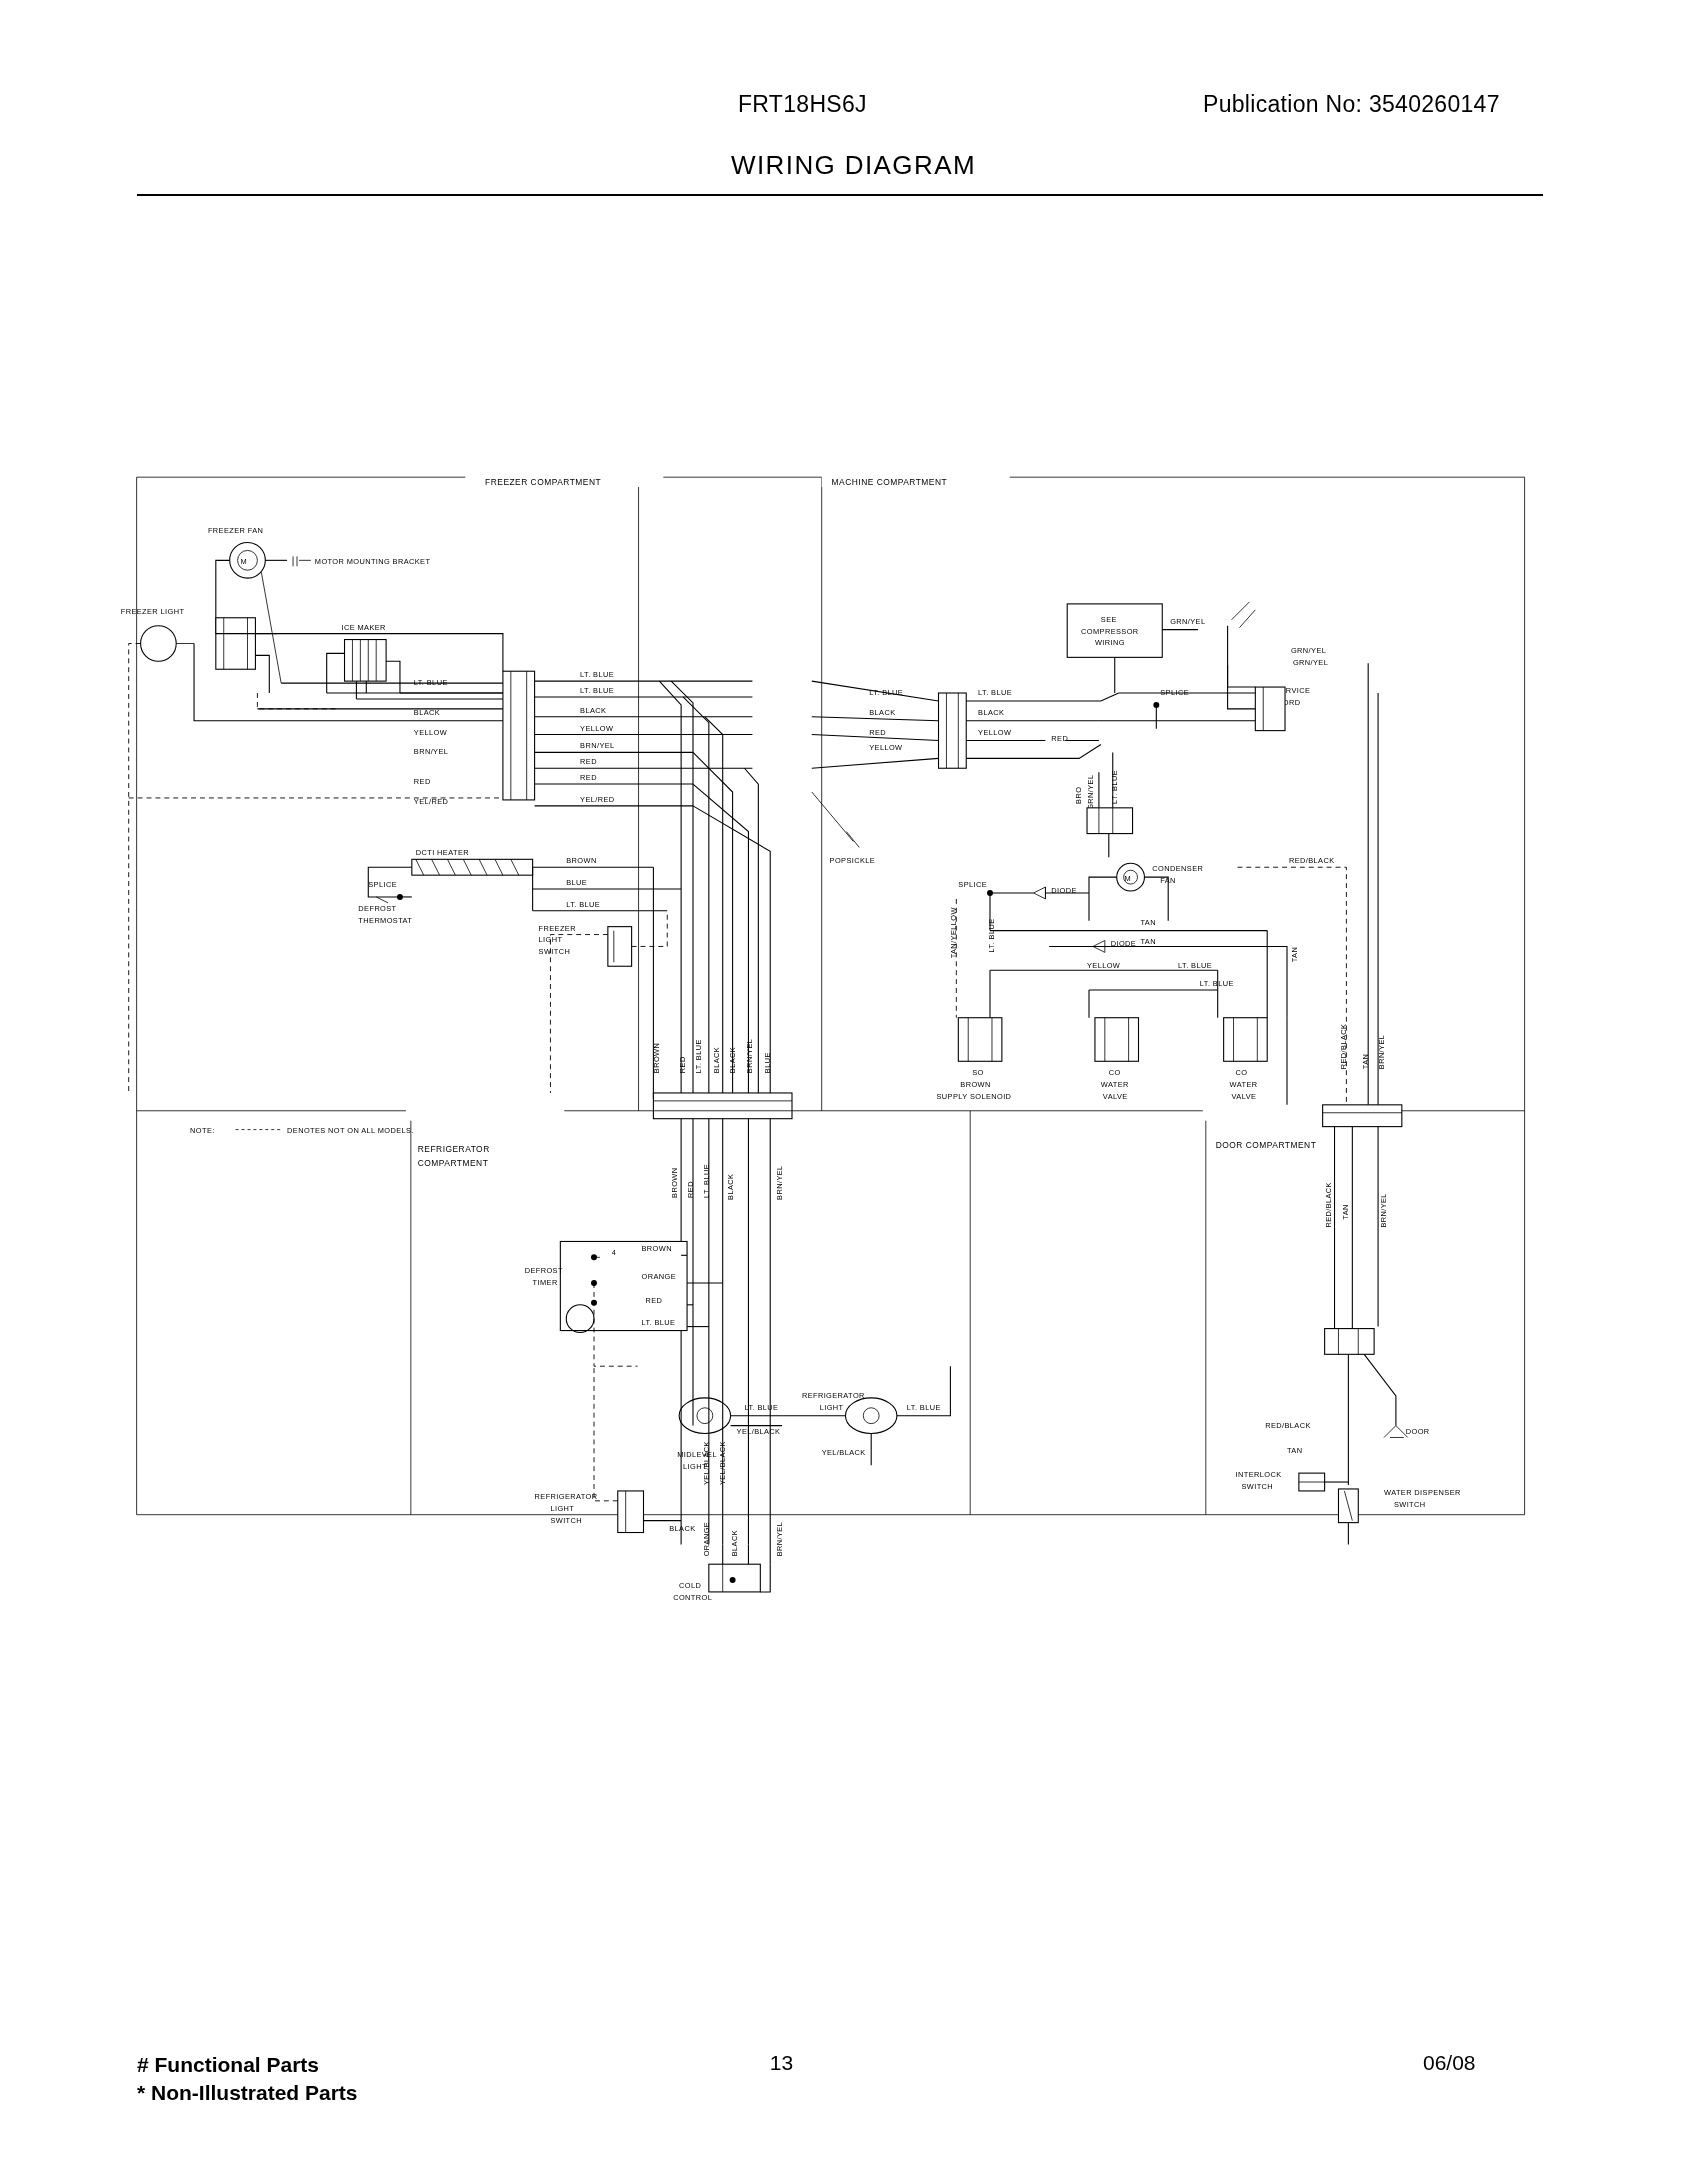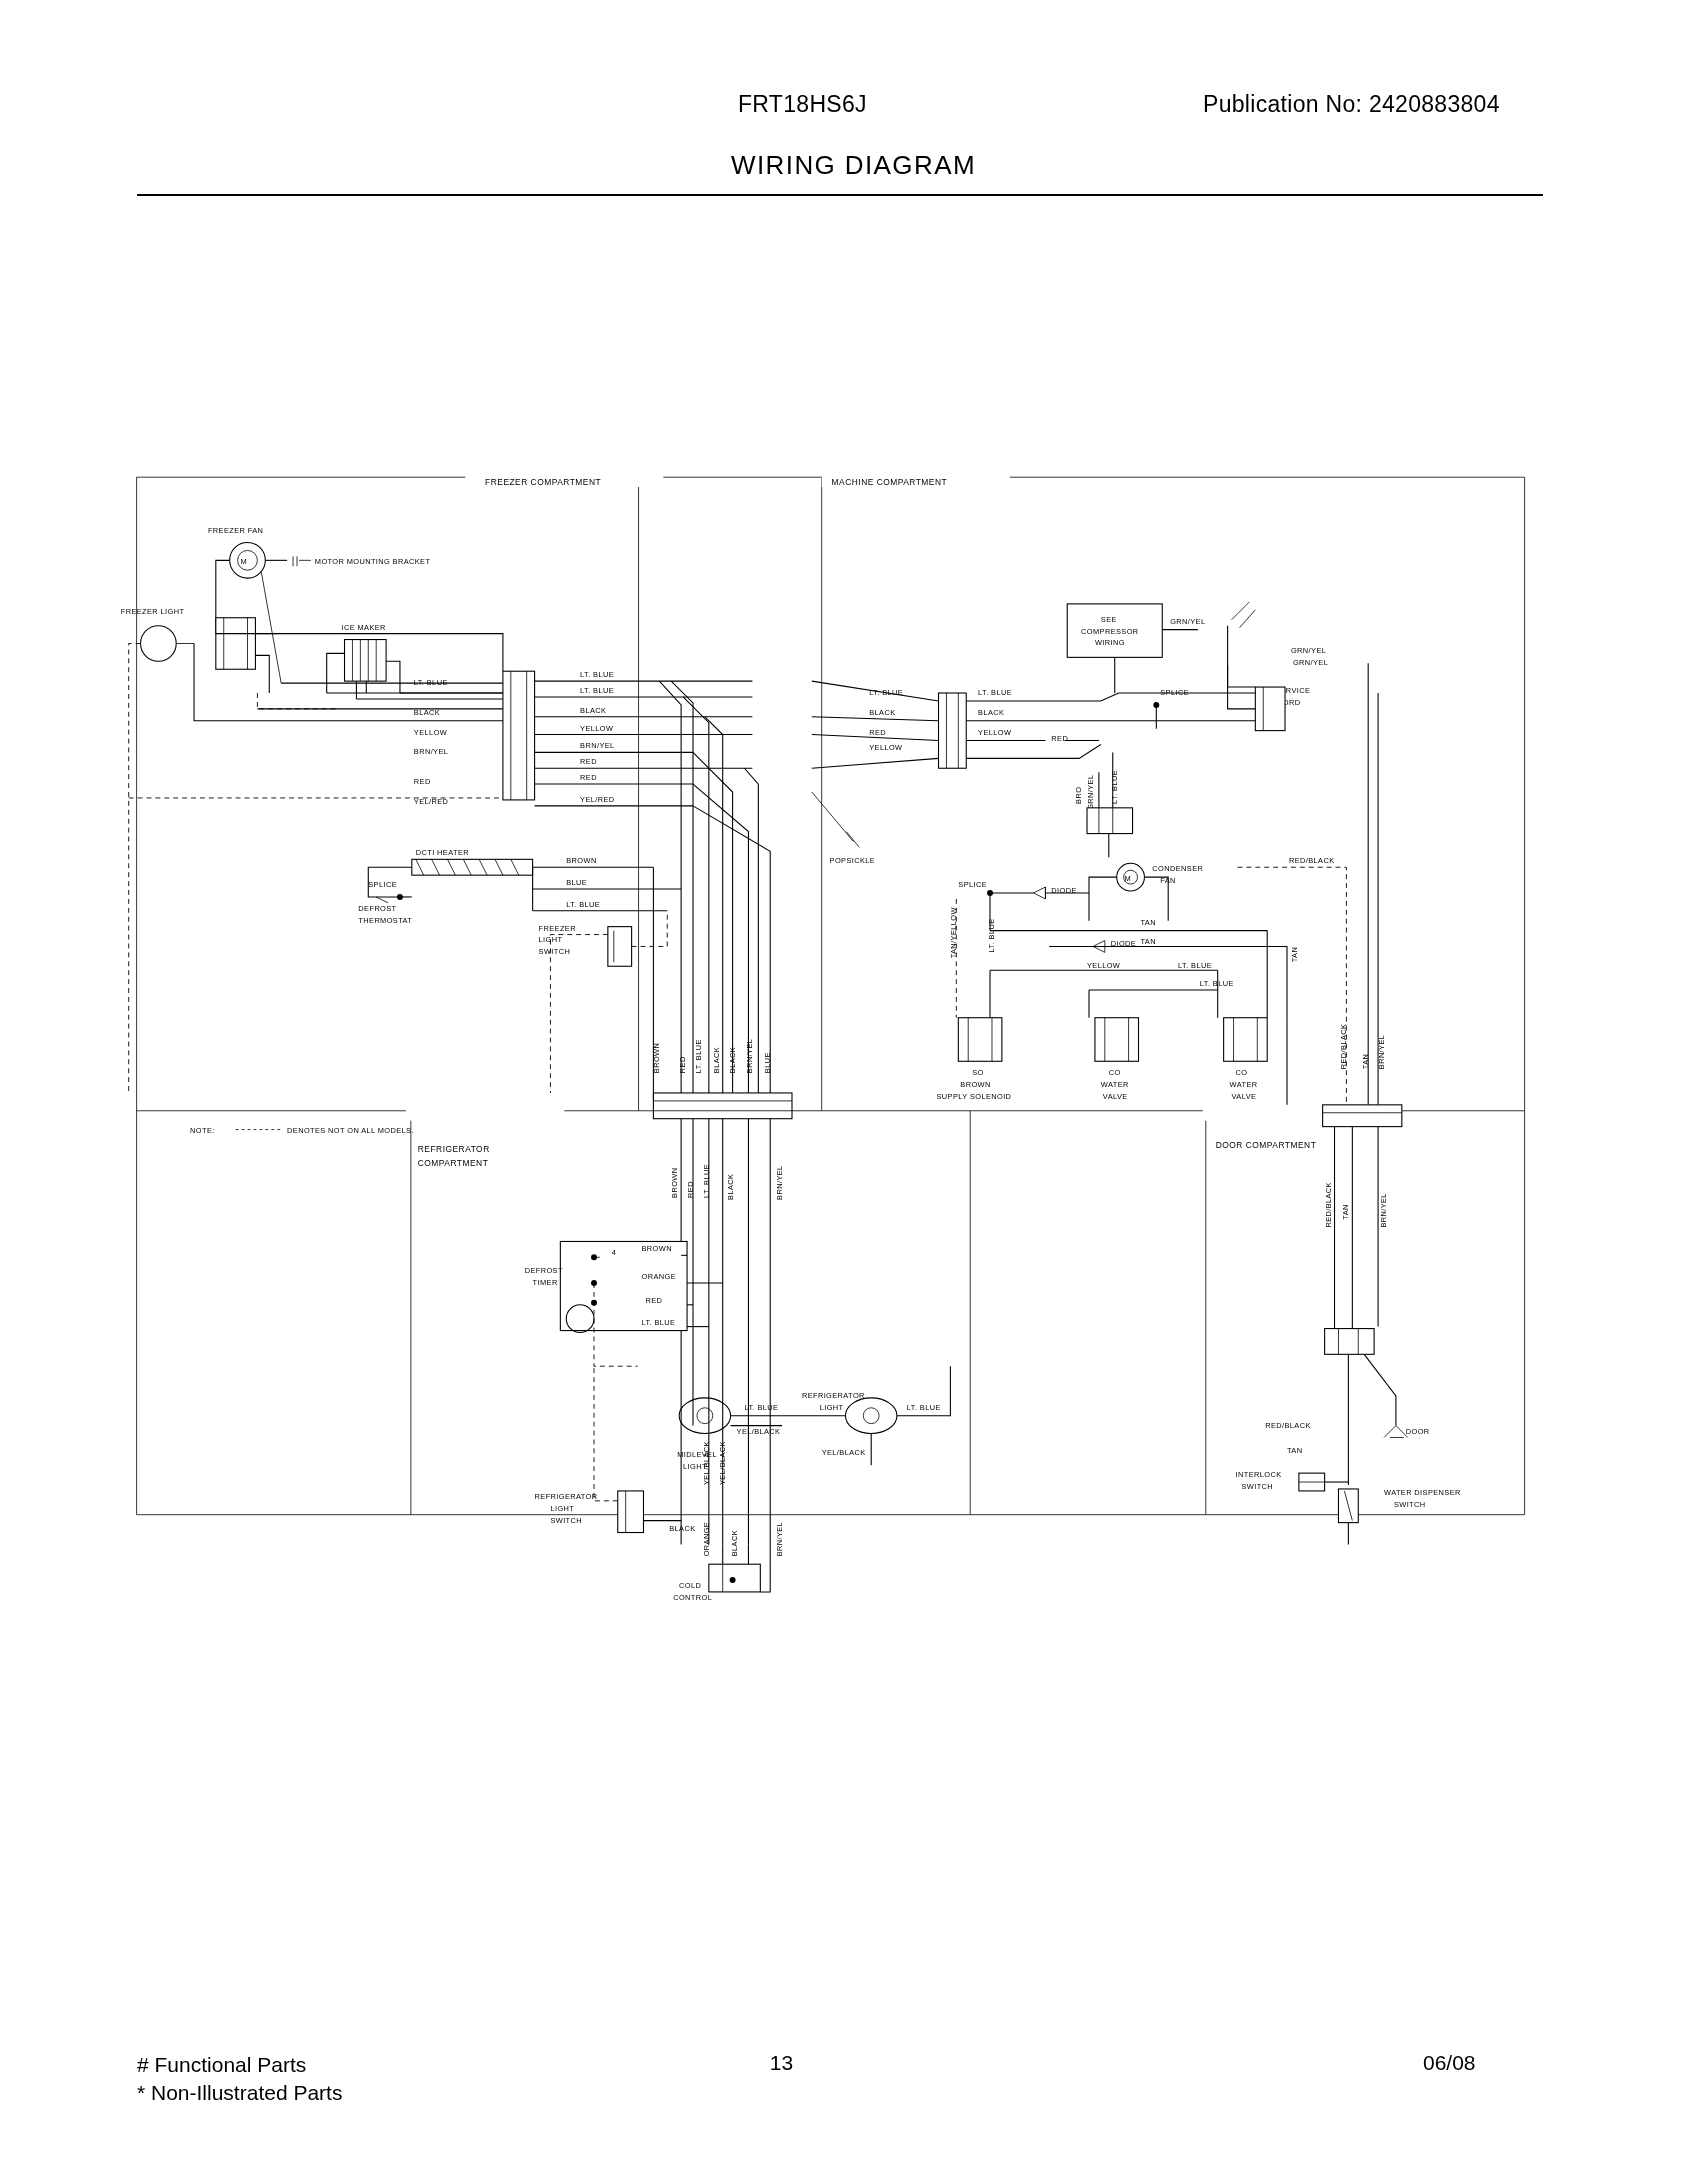--- a/index.html
+++ b/index.html
@@ -56,20 +56,21 @@
     background: #000;
   }
 
   
   .footer-left {
     position: absolute;
     left: 137px;
     top: 2051px;
     font-size: 21px;
     line-height: 28px;
+    font-weight: bold;
   }
   .footer-page {
     position: absolute;
     left: 0;
     top: 2051px;
     width: 1563px;
     text-align: center;
     font-size: 21px;
   }
   .footer-date {
@@ -101,21 +102,21 @@
   .thin  { fill: none; stroke: #000; stroke-width: 0.8; }
   .dash  { fill: none; stroke: #000; stroke-width: 0.9; stroke-dasharray: 5 4; }
   .dash2 { fill: none; stroke: #000; stroke-width: 0.8; stroke-dasharray: 3 3; }
   .box   { fill: #fff; stroke: #000; stroke-width: 1.1; }
 </style>
 </head>
 <body>
 
 <div class="page-header">
   <div class="model-no">FRT18HS6J</div>
-  <div class="pub-no">Publication No:  2420883804</div>
+  <div class="pub-no">Publication No:  3540260147</div>
 </div>
 <div class="doc-title">WIRING DIAGRAM</div>
 <div class="header-rule"></div>
 
 <div id="diagram-canvas">
 <svg width="1683" height="2178" viewBox="0 0 1700 2200" xmlns="http://www.w3.org/2000/svg">
 
   <g>
     <path class="thin" d="M138,482 L1540,482"></path>
     <path class="thin" d="M138,482 L138,1530"></path>

